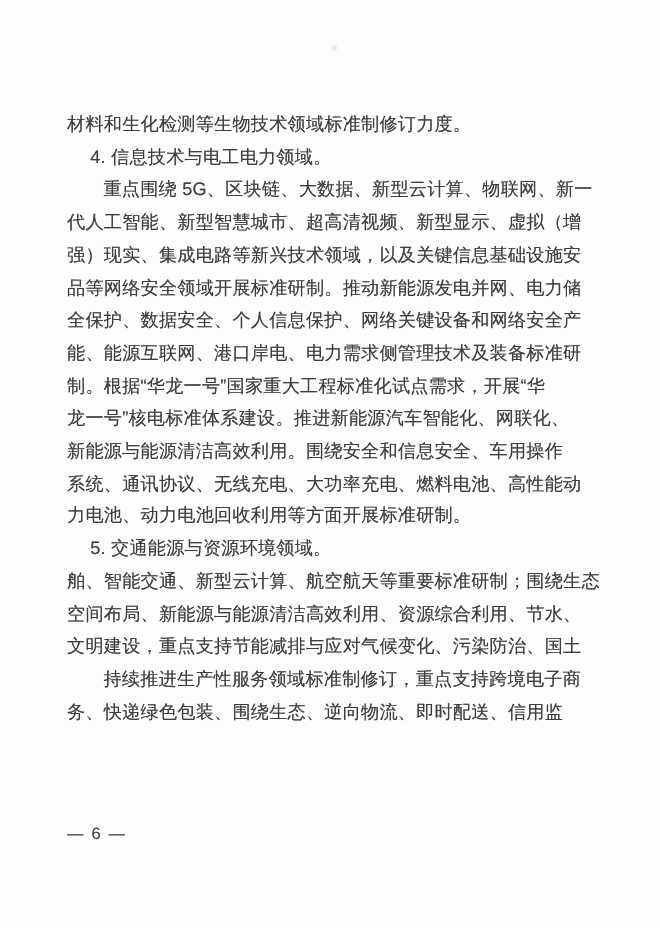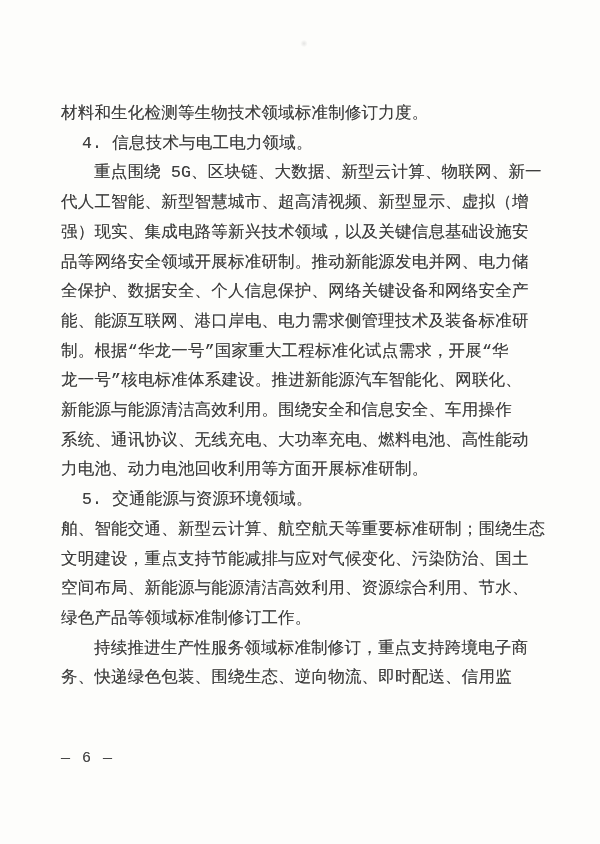--- a/index.html
+++ b/index.html
@@ -6,21 +6,21 @@
     margin: 0;
     padding: 0;
     background: #ffffff;
   }
   .page {
     position: relative;
     width: 600px;
     height: 844px;
     background: #fdfdfb;
     overflow: hidden;
-    font-family: Liberation Mono, monospace;
+    font-family: Liberation Sans, sans-serif;
     color: #3e3e3e;
   }
   .doc-text {
     position: absolute;
     left: 61px;
     top: 99px;
     width: 510px;
   }
   .line {
     font-size: 16.5px;
@@ -71,22 +71,21 @@
     <div class="line">品等网络安全领域开展标准研制。推动新能源发电并网、电力储</div>
     <div class="line">全保护、数据安全、个人信息保护、网络关键设备和网络安全产</div>
     <div class="line">能、能源互联网、港口岸电、电力需求侧管理技术及装备标准研</div>
     <div class="line">制。根据“华龙一号”国家重大工程标准化试点需求，开展“华</div>
     <div class="line">龙一号”核电标准体系建设。推进新能源汽车智能化、网联化、</div>
     <div class="line">新能源与能源清洁高效利用。围绕安全和信息安全、车用操作</div>
     <div class="line">系统、通讯协议、无线充电、大功率充电、燃料电池、高性能动</div>
     <div class="line">力电池、动力电池回收利用等方面开展标准研制。</div>
     <div class="line indent-heading">5. 交通能源与资源环境领域。</div>
     <div class="line">舶、智能交通、新型云计算、航空航天等重要标准研制；围绕生态</div>
+    <div class="line">空间布局、新能源与能源清洁高效利用、资源综合利用、节水、</div>
     <div class="line">文明建设，重点支持节能减排与应对气候变化、污染防治、国土</div>
-    <div class="line">空间布局、新能源与能源清洁高效利用、资源综合利用、节水、</div>
-    <div class="line">绿色产品等领域标准制修订工作。</div>
     <div class="line indent-para">持续推进生产性服务领域标准制修订，重点支持跨境电子商</div>
     <div class="line">务、快递绿色包装、围绕生态、逆向物流、即时配送、信用监</div>
   </div>
 
   <div class="page-number">— 6 —</div>
 
 </div>
 
 </body></html>

